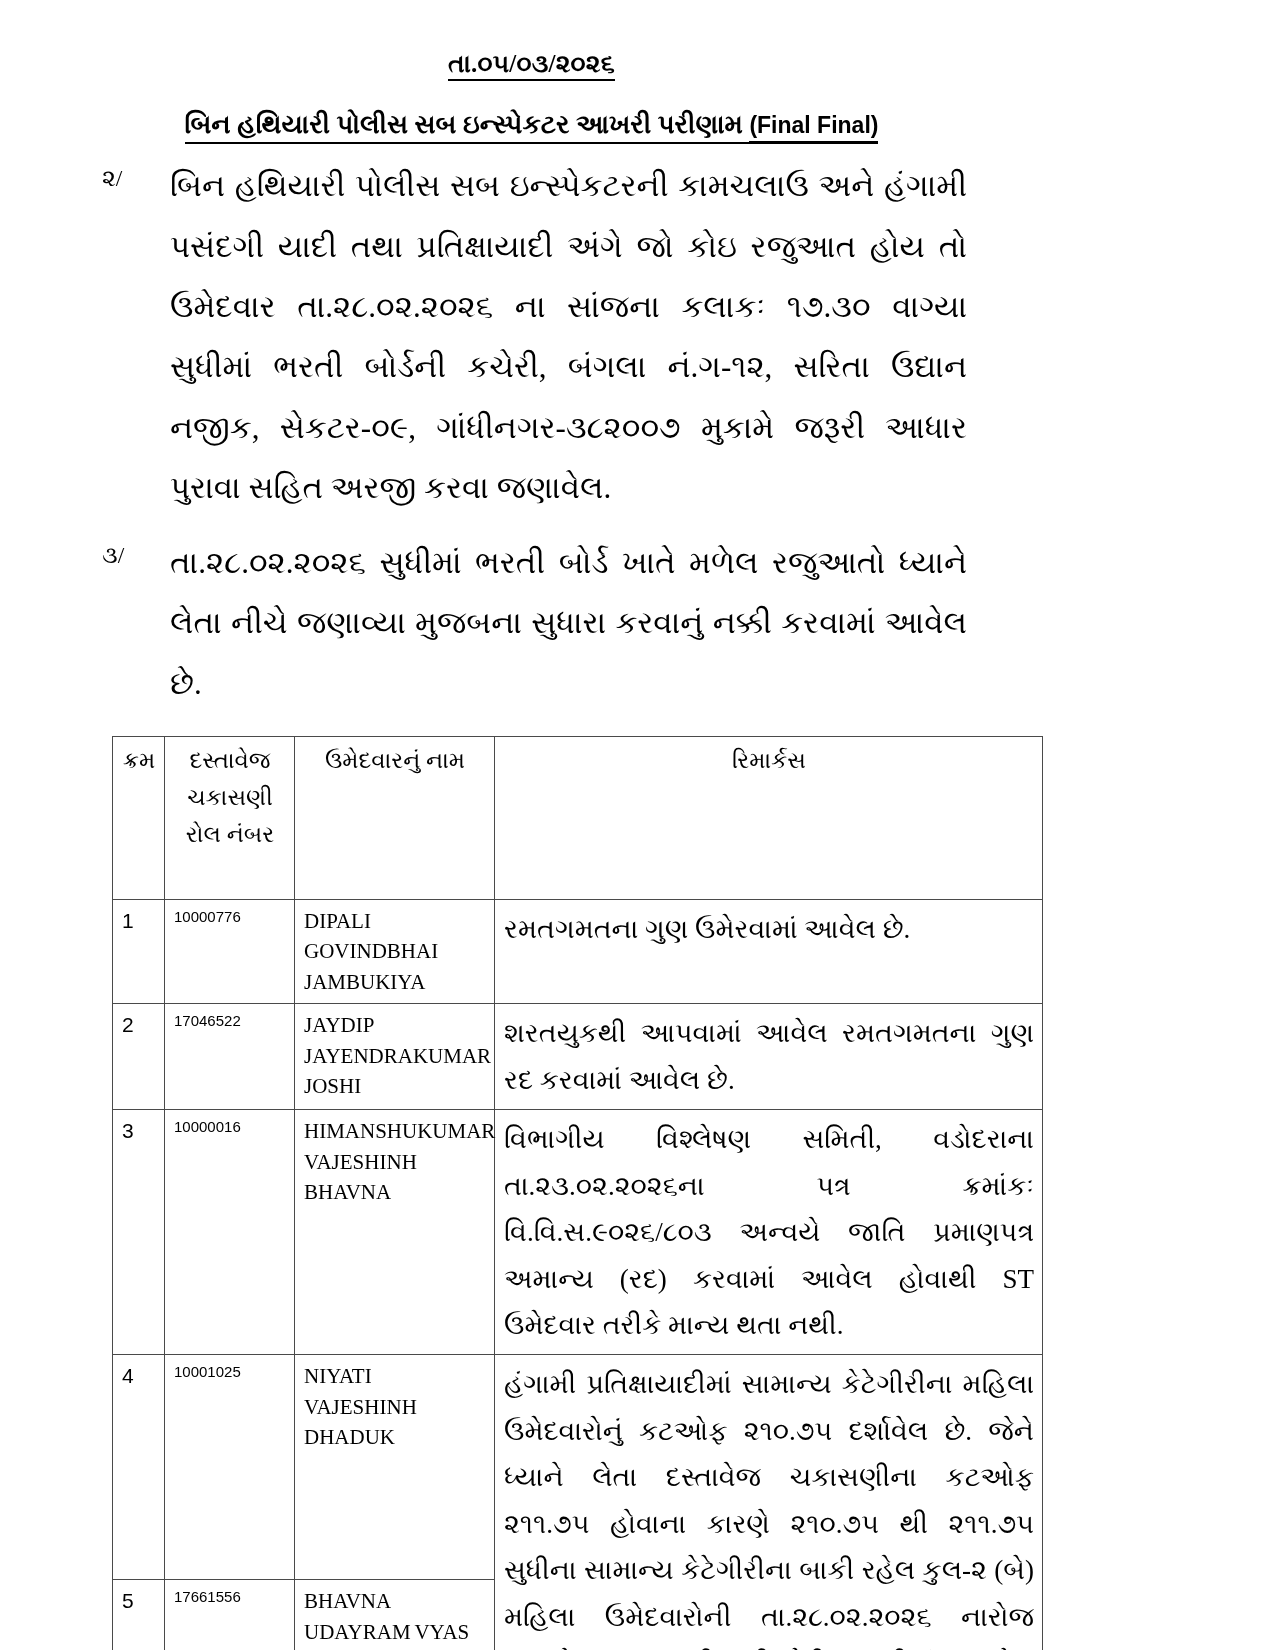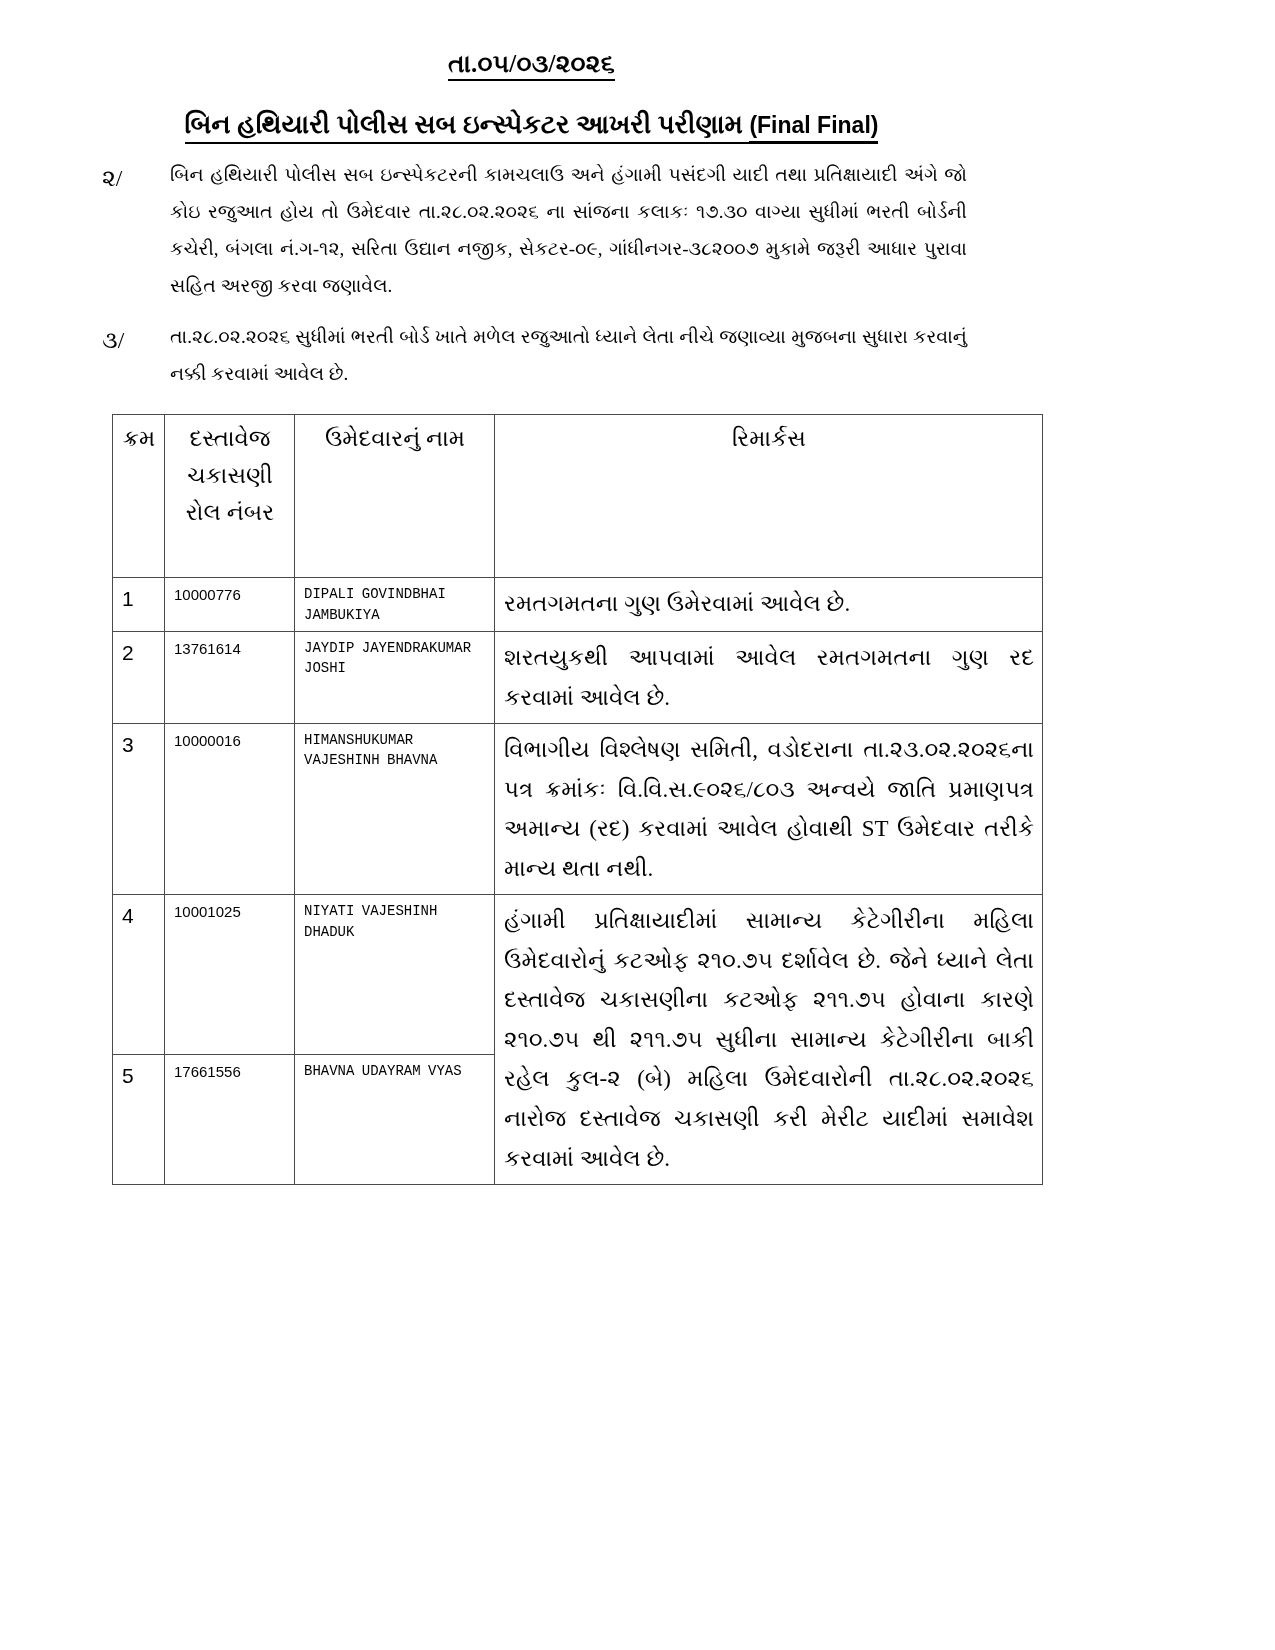--- a/index.html
+++ b/index.html
@@ -72,21 +72,21 @@
   .numbered .marker {
     flex: 0 0 auto;
     width: 74px;
     font-size: 23.5px;
     line-height: 1.95;
     padding-left: 6px;
     box-sizing: border-box;
   }
   .numbered .body {
     flex: 1 1 auto;
-    font-size: 19px;
+    font-size: 31px;
     line-height: 1.95;
     text-align: justify;
     text-justify: inter-word;
   }
 
   
   table.result-table {
     border-collapse: collapse;
     width: 930px;
     margin: 22px 0 0 16px;
@@ -120,27 +120,27 @@
     font-size: 21px;
     line-height: 1.45;
     text-align: left;
   }
   td.roll {
     font-family: "Liberation Sans", sans-serif;
     font-size: 15px;
     line-height: 1.45;
   }
   td.name {
-    font-family: Liberation Mono, monospace;
-    font-size: 14px;
+    font-family: Liberation Serif, serif;
+    font-size: 21px;
     line-height: 1.45;
     word-spacing: -1px;
   }
   td.remarks {
-    font-size: 23px;
+    font-size: 27px;
     line-height: 1.72;
     text-align: justify;
     text-justify: inter-word;
     padding-right: 10px;
   }
   td.rowspan-rem { vertical-align: top; }
 </style>
 </head>
 <body>
 
@@ -182,21 +182,21 @@
     </thead>
     <tbody>
       <tr>
         <td class="sno">1</td>
         <td class="roll">10000776</td>
         <td class="name">DIPALI GOVINDBHAI JAMBUKIYA</td>
         <td class="remarks">રમતગમતના ગુણ ઉમેરવામાં આવેલ છે.</td>
       </tr>
       <tr>
         <td class="sno">2</td>
-        <td class="roll">13761614</td>
+        <td class="roll">17046522</td>
         <td class="name">JAYDIP JAYENDRAKUMAR JOSHI</td>
         <td class="remarks">શરતયુકથી આપવામાં આવેલ રમતગમતના ગુણ રદ કરવામાં આવેલ છે.</td>
       </tr>
       <tr>
         <td class="sno">3</td>
         <td class="roll">10000016</td>
         <td class="name">HIMANSHUKUMAR VAJESHINH BHAVNA</td>
         <td class="remarks">વિભાગીય વિશ્લેષણ સમિતી, વડોદરાના તા.૨૩.૦૨.૨૦૨૬ના પત્ર ક્રમાંકઃ વિ.વિ.સ.૯૦૨૬/૮૦૩ અન્વયે જાતિ પ્રમાણપત્ર અમાન્ય (રદ) કરવામાં આવેલ હોવાથી ST ઉમેદવાર તરીકે માન્ય થતા નથી.</td>
       </tr>
       <tr>

